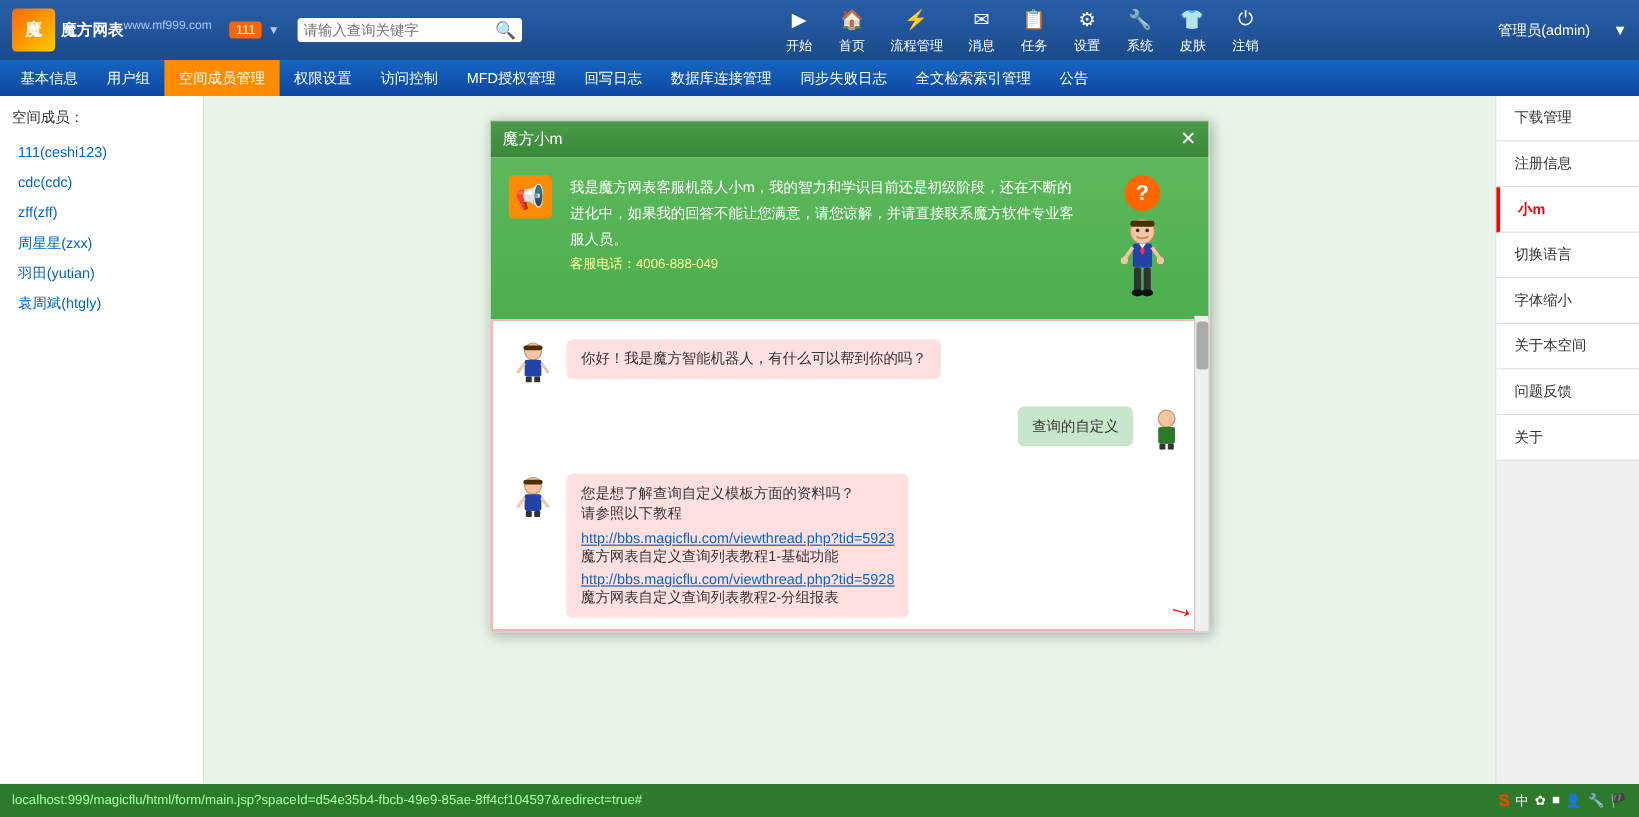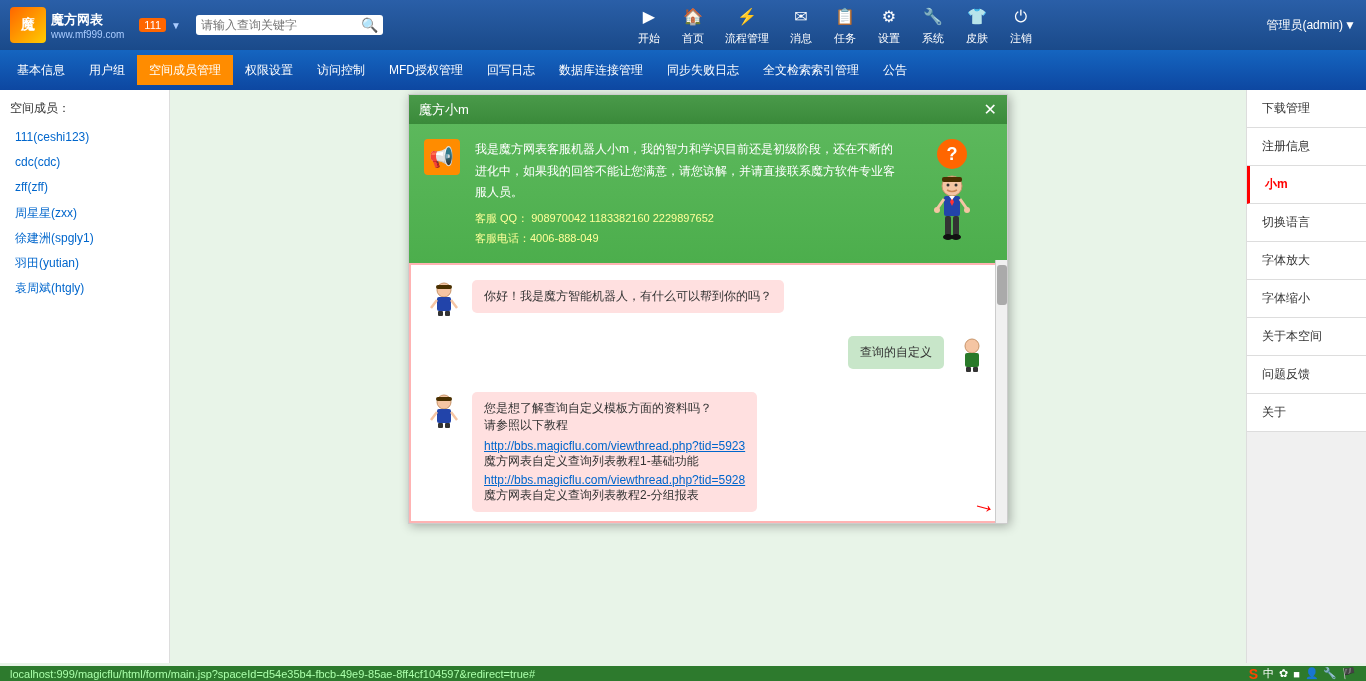--- a/index.html
+++ b/index.html
@@ -27,21 +27,21 @@
       display: flex;
       align-items: center;
       justify-content: center;
       font-weight: bold;
       font-size: 14px;
       color: white;
       margin-right: 5px;
     }
     .logo-text {
       display: flex;
-      flex-direction: column;
+      flex-direction: row;
       font-size: 10px;
       color: #aaccff;
     }
     .logo-text .main { font-size: 13px; color: white; font-weight: bold; }
     .version-badge {
       background: #ff6600;
       color: white;
       padding: 1px 5px;
       border-radius: 3px;
       font-size: 11px;
@@ -98,27 +98,27 @@
       align-items: center;
       justify-content: center;
       font-size: 16px;
     }
     .admin-label {
       color: white;
       font-size: 12px;
       margin-left: auto;
       display: flex;
       align-items: center;
-      gap: 1px;
+      gap: 19px;
     }
 
     
     .nav-bar {
       background: linear-gradient(to bottom, #1565c0, #0d47a1);
-      height: 40px;
+      height: 30px;
       display: flex;
       align-items: center;
       padding: 0 5px;
     }
     .nav-item {
       color: white;
       padding: 0 12px;
       height: 30px;
       line-height: 30px;
       font-size: 12px;
@@ -187,21 +187,21 @@
     .center-area {
       flex: 1;
       background: #e8f4e8;
       position: relative;
       overflow: hidden;
     }
 
     
     .chat-modal {
       position: absolute;
-      top: 4px;
+      top: 20px;
       left: 50%;
       transform: translateX(-50%);
       width: 600px;
       background: white;
       border: 1px solid #ccc;
       box-shadow: 2px 2px 10px rgba(0,0,0,0.3);
       z-index: 100;
     }
     .chat-modal-header {
       background: linear-gradient(to bottom, #4a9a4a, #3a8a3a);
@@ -346,21 +346,21 @@
       border: none;
       padding: 8px 20px;
       cursor: pointer;
       font-size: 13px;
       height: 40px;
     }
 
     
     .status-bar {
       background: #2d7a2d;
-      height: 15px;
+      height: 28px;
       display: flex;
       align-items: center;
       padding: 0 10px;
       color: white;
       font-size: 11px;
       position: fixed;
       bottom: 0;
       left: 0;
       right: 0;
       margin-top: 48px;
@@ -455,39 +455,37 @@
 </div>
 
 <div class="main-content">
 
   <div class="left-sidebar">
     <div class="sidebar-label">空间成员：</div>
     <div class="sidebar-member">111(ceshi123)</div>
     <div class="sidebar-member">cdc(cdc)</div>
     <div class="sidebar-member">zff(zff)</div>
     <div class="sidebar-member">周星星(zxx)</div>
-    <div class="sidebar-member">徐建洲(spgly1)</div>
     <div class="sidebar-member">羽田(yutian)</div>
     <div class="sidebar-member">袁周斌(htgly)</div>
   </div>
 
   <div class="center-area">
 
     <div class="chat-modal">
 
       <div class="chat-modal-header">
         <span>魔方小m</span>
         <button class="chat-modal-close">✕</button>
       </div>
 
       <div class="bot-intro">
         <div class="bot-speaker-icon">📢</div>
         <div class="bot-intro-text">
           <div>我是魔方网表客服机器人小m，我的智力和学识目前还是初级阶段，还在不断的进化中，如果我的回答不能让您满意，请您谅解，并请直接联系魔方软件专业客服人员。</div>
-          <div class="contact" style="margin-top:5px;">客服 QQ： 908970042   1183382160   2229897652</div>
           <div class="contact">客服电话：4006-888-049</div>
         </div>
         <div class="bot-figure">
           <div class="question-mark">?</div>
 
           <svg width="50" height="70" viewBox="0 0 50 70">
 
             <circle cx="25" cy="12" r="10" fill="#f5c5a3" stroke="#c8956a" stroke-width="1"></circle>
 
             <rect x="15" y="3" width="20" height="5" rx="2" fill="#4a3000"></rect>
@@ -586,21 +584,20 @@
 
     </div>
 
   </div>
 
   <div class="right-sidebar">
     <div class="right-item">下载管理</div>
     <div class="right-item">注册信息</div>
     <div class="right-item active">小m</div>
     <div class="right-item">切换语言</div>
-    <div class="right-item">字体放大</div>
     <div class="right-item">字体缩小</div>
     <div class="right-item">关于本空间</div>
     <div class="right-item">问题反馈</div>
     <div class="right-item">关于</div>
   </div>
 </div>
 
 <div class="status-bar">
   <span class="url">localhost:999/magicflu/html/form/main.jsp?spaceId=d54e35b4-fbcb-49e9-85ae-8ff4cf104597&amp;redirect=true#</span>
   <div class="right-icons">

